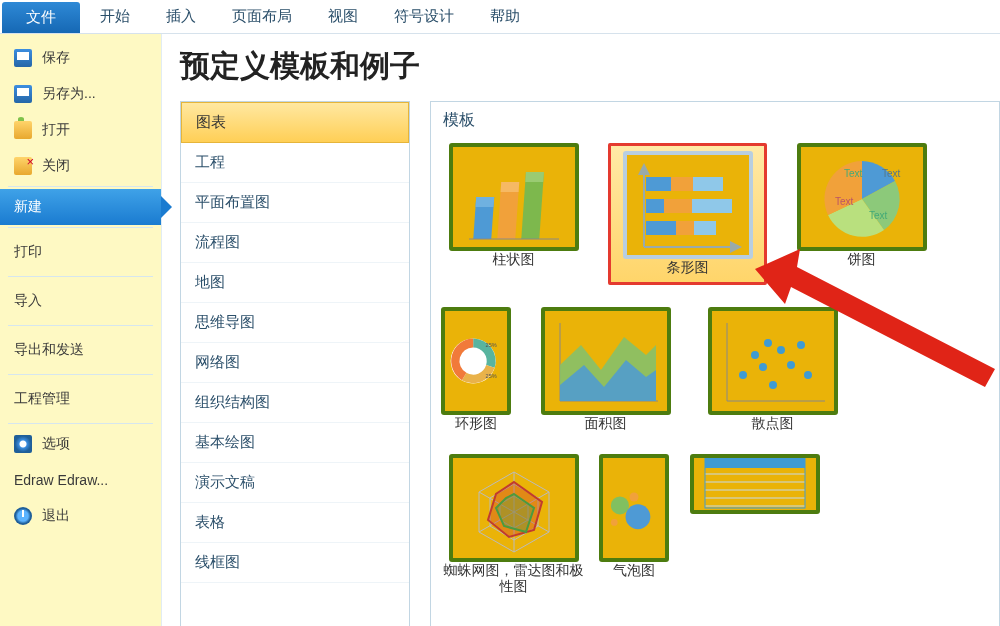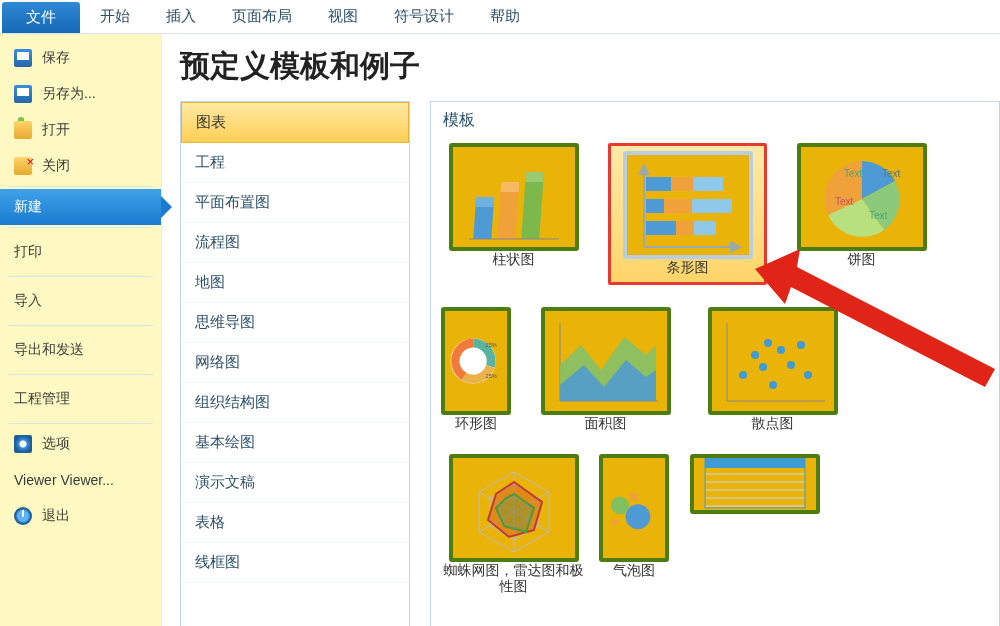--- a/index.html
+++ b/index.html
@@ -107,21 +107,21 @@
     <div class="sep"></div>
     <div class="item" style="height:44px">
         <span>工程管理</span>
       </div>
     <div class="sep"></div>
     <div class="item">
         <span class="ic ic-opt"></span>
         <span>选项</span>
       </div>
     <div class="item">
-        <span>Viewer Viewer...</span>
+        <span>Edraw Edraw...</span>
       </div>
     <div class="item">
         <span class="ic ic-exit"></span>
         <span>退出</span>
       </div>
   </div>
 
   <div class="main">
     <h1>预定义模板和例子</h1>
     <div class="columns">

